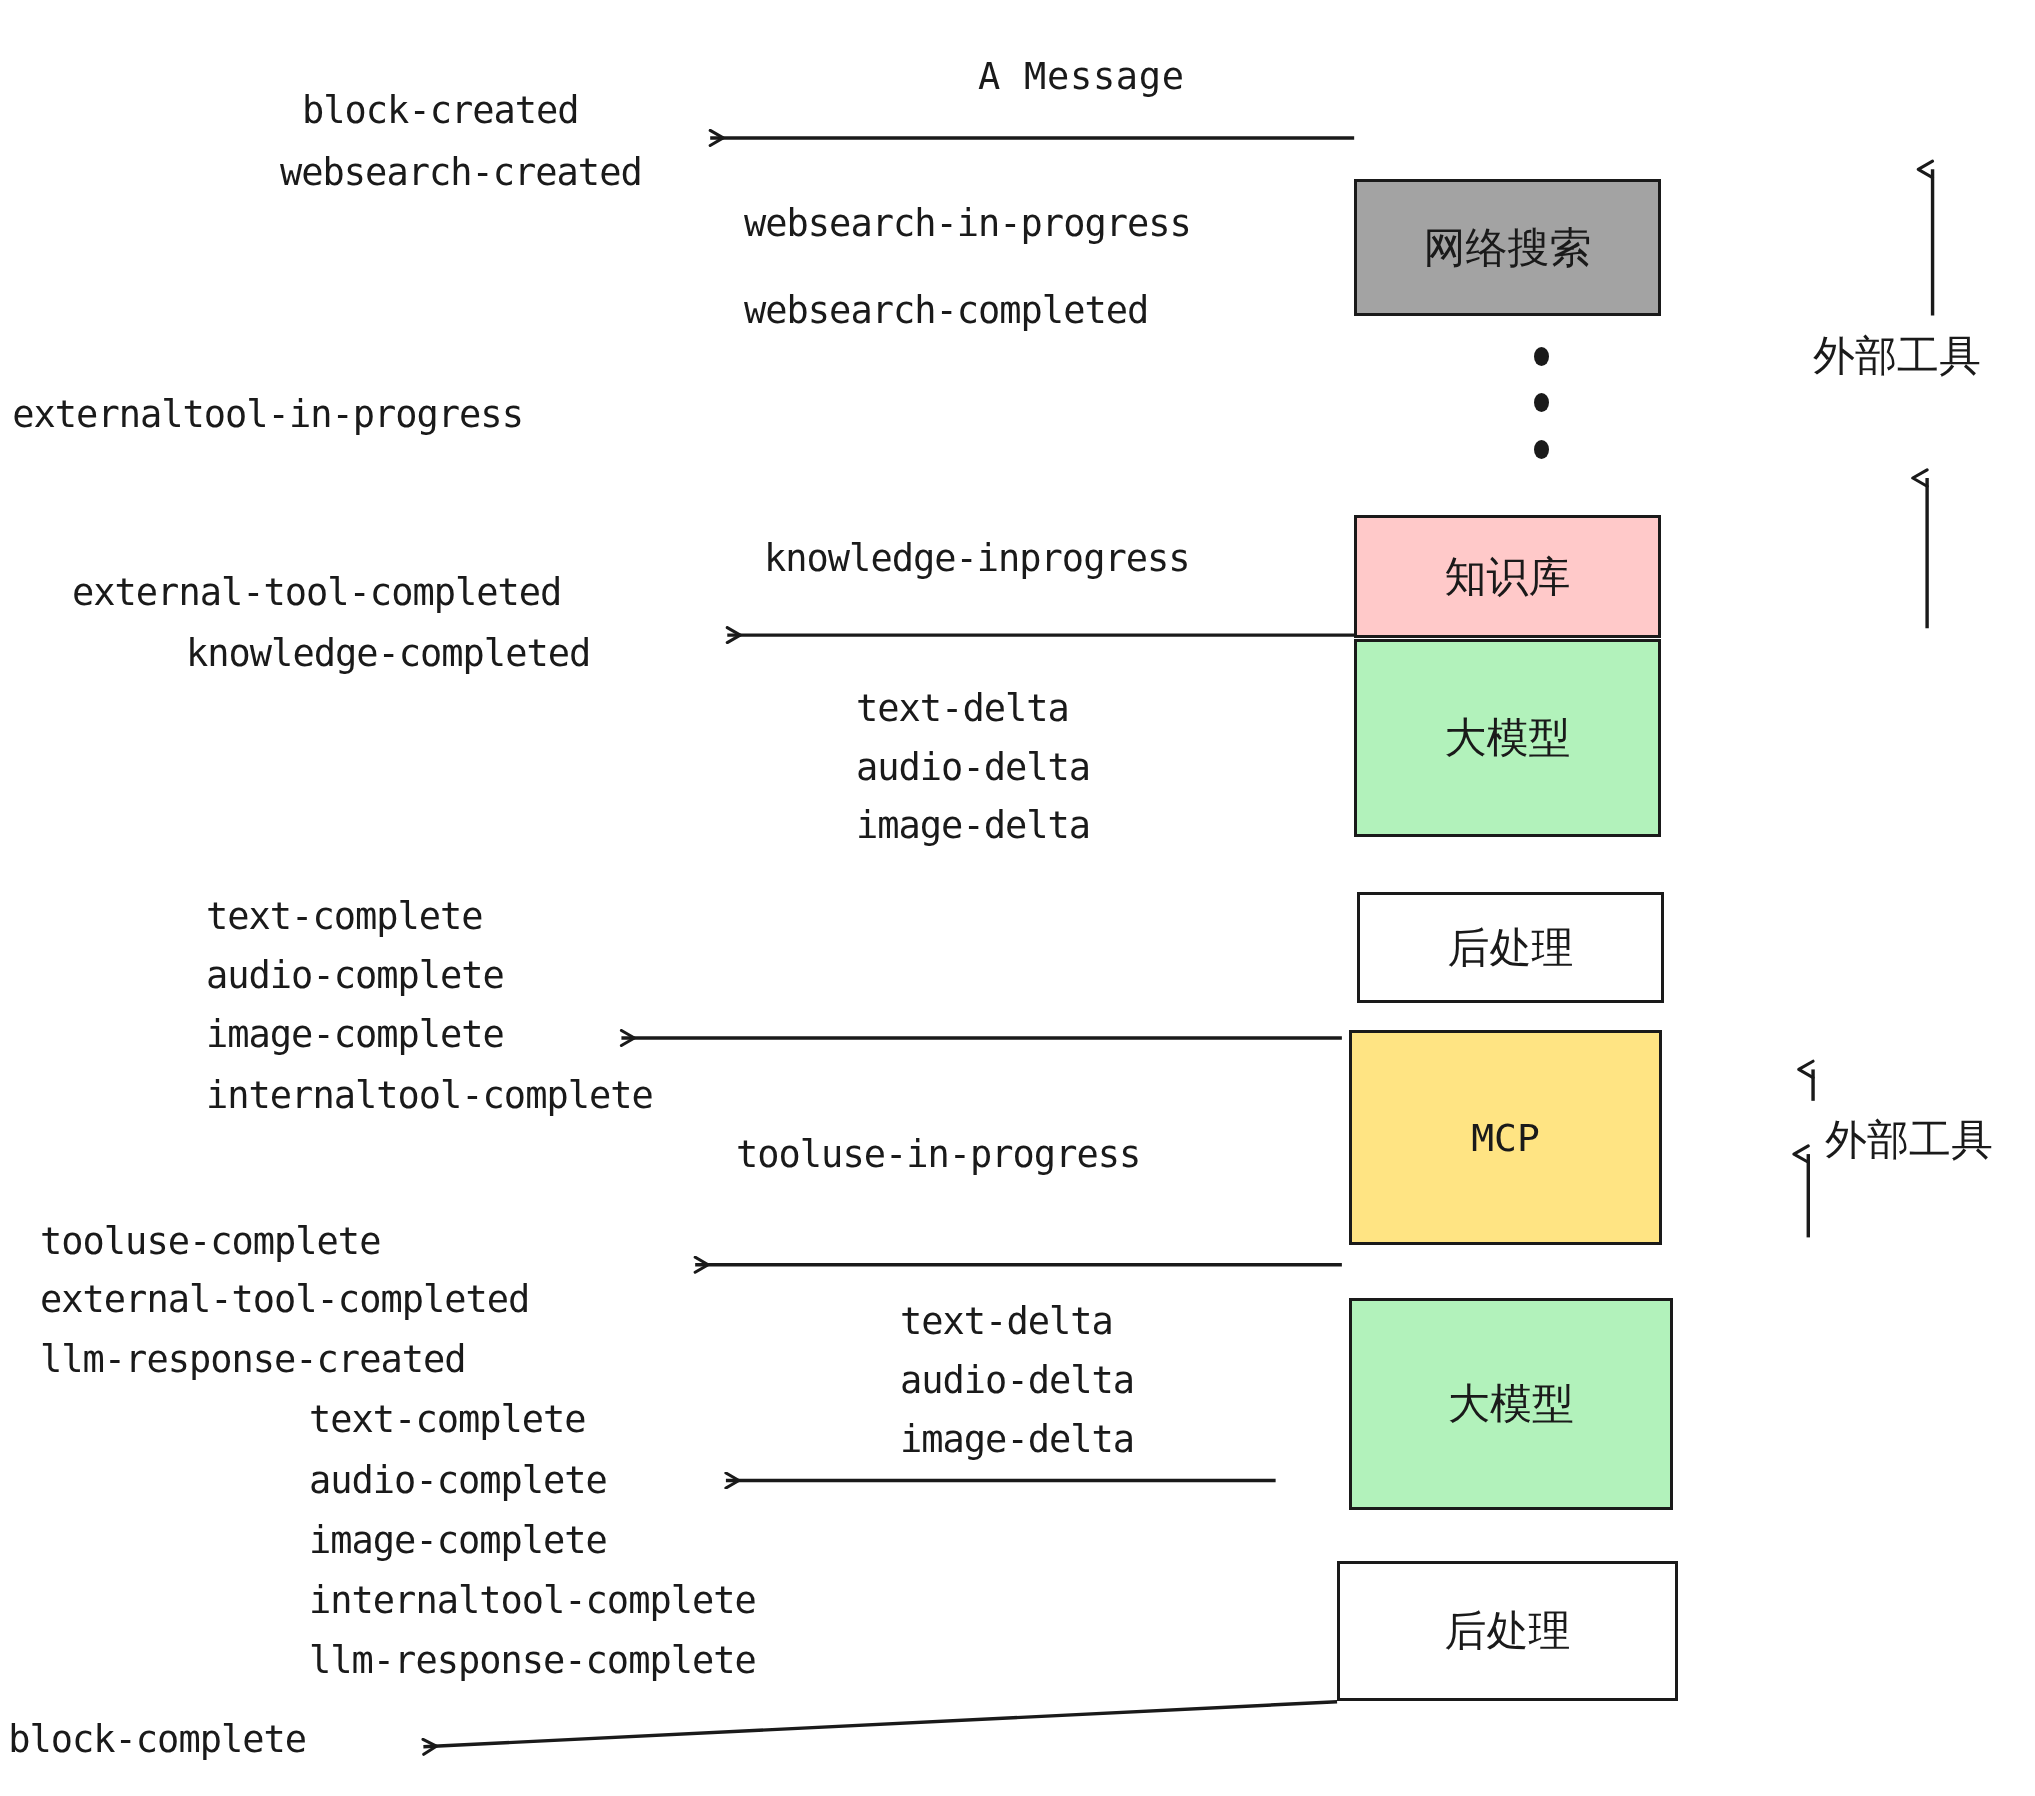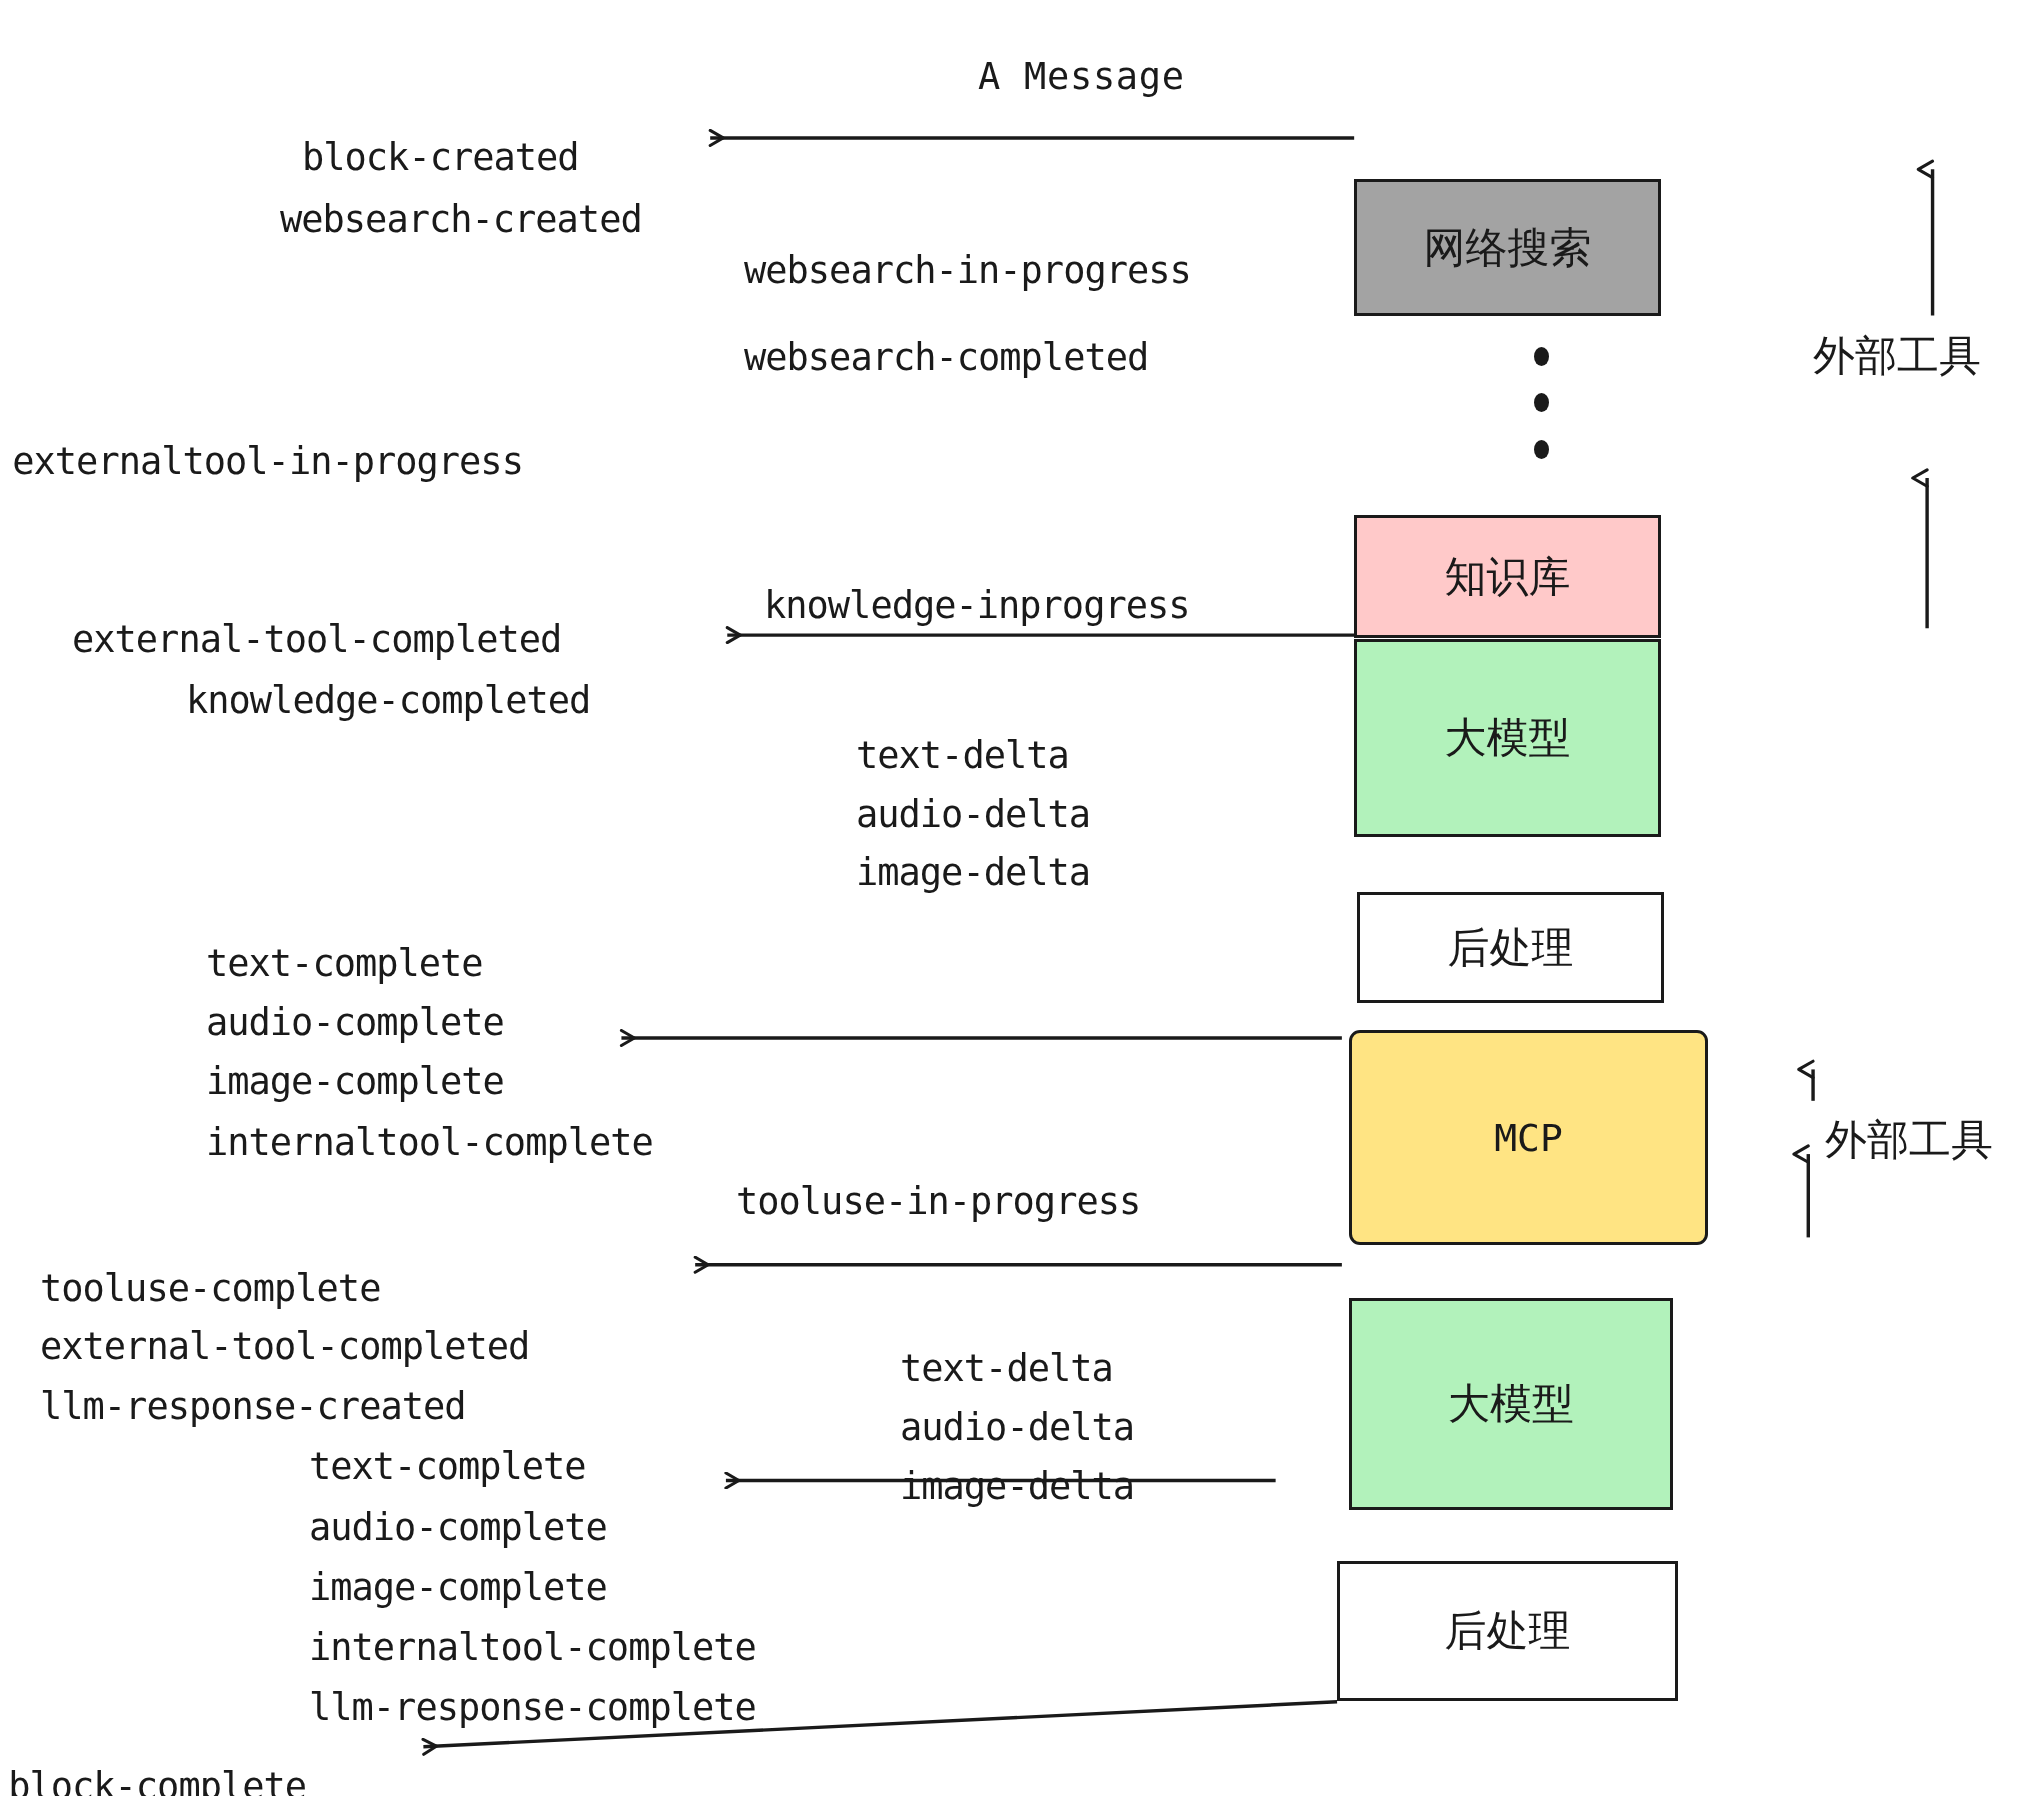--- a/index.html
+++ b/index.html
@@ -2,21 +2,21 @@
 <html style="font-size:11px"><head>
 <meta charset="utf-8">
 <style>
   html,body{margin:0;padding:0;background:#ffffff;}
   body{width:2035px;height:1796px;overflow:hidden;
        font-family:"DejaVu Sans Mono","Liberation Mono",monospace;}
   #stage{position:relative;width:2035px;height:1796px;background:#fff;}
   svg.layer{position:absolute;left:0;top:0;width:2035px;height:1796px;}
   .evt{position:absolute;white-space:pre;color:#1a1a1a;
        font-family:"DejaVu Sans Mono","Liberation Mono",monospace;
-       font-size:37px;letter-spacing:-1px;line-height:1;margin-top:47px;}
+       font-size:37px;letter-spacing:-1px;line-height:1;}
   .title{position:absolute;white-space:pre;color:#1a1a1a;
        font-family:"DejaVu Sans Mono","Liberation Mono",monospace;
        font-size:37px;letter-spacing:0.7px;}
   .boxlabel{position:absolute;display:flex;align-items:center;justify-content:center;
        color:#1a1a1a;font-family:"DejaVu Sans","Liberation Sans",sans-serif;
        font-size:42px;pointer-events:none;}
   .boxlabel.mono{font-family:"DejaVu Sans Mono","Liberation Mono",monospace;font-size:38px;}
   .nodebox{position:absolute;box-sizing:border-box;border:3.4px solid #1a1a1a;}
   .sidelabel{position:absolute;white-space:pre;color:#1a1a1a;
        font-family:"DejaVu Sans","Liberation Sans",sans-serif;font-size:42px;}
@@ -62,21 +62,21 @@
   </div>
 
   <div class="nodebox" style="left:1354px;top:639px;width:307px;height:198px;background:#B2F2BB;">
     <div class="boxlabel" style="left:0;top:0;width:100%;height:100%;">大模型</div>
   </div>
 
   <div class="nodebox" style="left:1357px;top:892px;width:307px;height:111px;background:#FFFFFF;">
     <div class="boxlabel" style="left:0;top:0;width:100%;height:100%;">后处理</div>
   </div>
 
-  <div class="nodebox" style="left:1349px;top:1030px;width:359px;height:215px;background:#FFE483;border-radius:11px;">
+  <div class="nodebox" style="left:1349px;top:1030px;width:313px;height:215px;background:#FFE483;">
     <div class="boxlabel mono" style="left:0;top:0;width:100%;height:100%;">MCP</div>
   </div>
 
   <div class="nodebox" style="left:1349px;top:1298px;width:324px;height:212px;background:#B2F2BB;">
     <div class="boxlabel" style="left:0;top:0;width:100%;height:100%;">大模型</div>
   </div>
 
   <div class="nodebox" style="left:1337px;top:1561px;width:341px;height:140px;background:#FFFFFF;">
     <div class="boxlabel" style="left:0;top:0;width:100%;height:100%;">后处理</div>
   </div>

